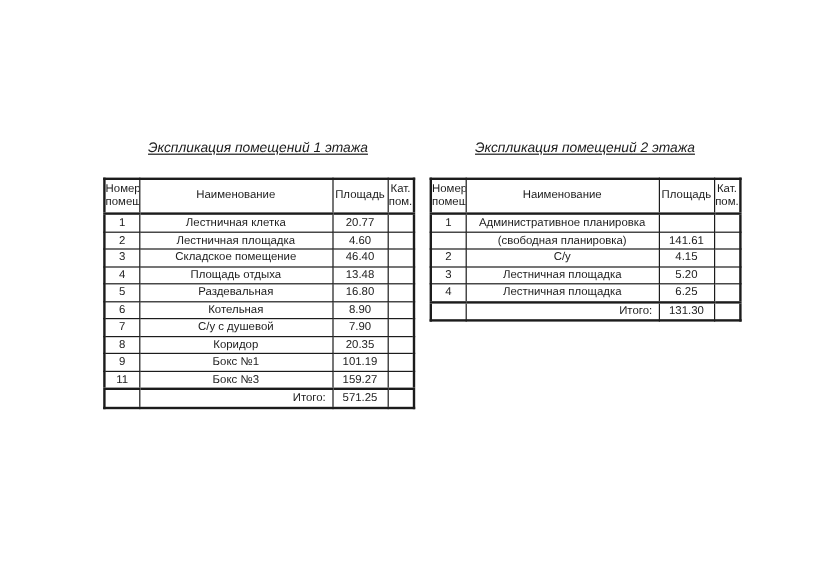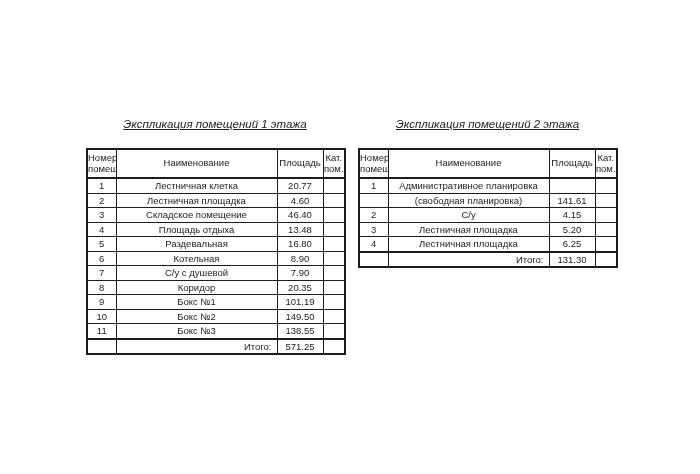--- a/index.html
+++ b/index.html
@@ -146,29 +146,23 @@
           <td class="c-area">20.35</td>
           <td class="c-cat"></td>
         </tr>
         <tr>
           <td class="c-num">9</td>
           <td class="c-name">Бокс №1</td>
           <td class="c-area">101.19</td>
           <td class="c-cat"></td>
         </tr>
         <tr>
-          <td class="c-num">10</td>
-          <td class="c-name">Бокс №2</td>
-          <td class="c-area">149.50</td>
-          <td class="c-cat"></td>
-        </tr>
-        <tr>
           <td class="c-num">11</td>
           <td class="c-name">Бокс №3</td>
-          <td class="c-area">138.55</td>
+          <td class="c-area">159.27</td>
           <td class="c-cat"></td>
         </tr>
         <tr class="total">
           <td class="c-num"></td>
           <td class="c-name">Итого:</td>
           <td class="c-area">571.25</td>
           <td class="c-cat"></td>
         </tr>
       </tbody>
   </table>

